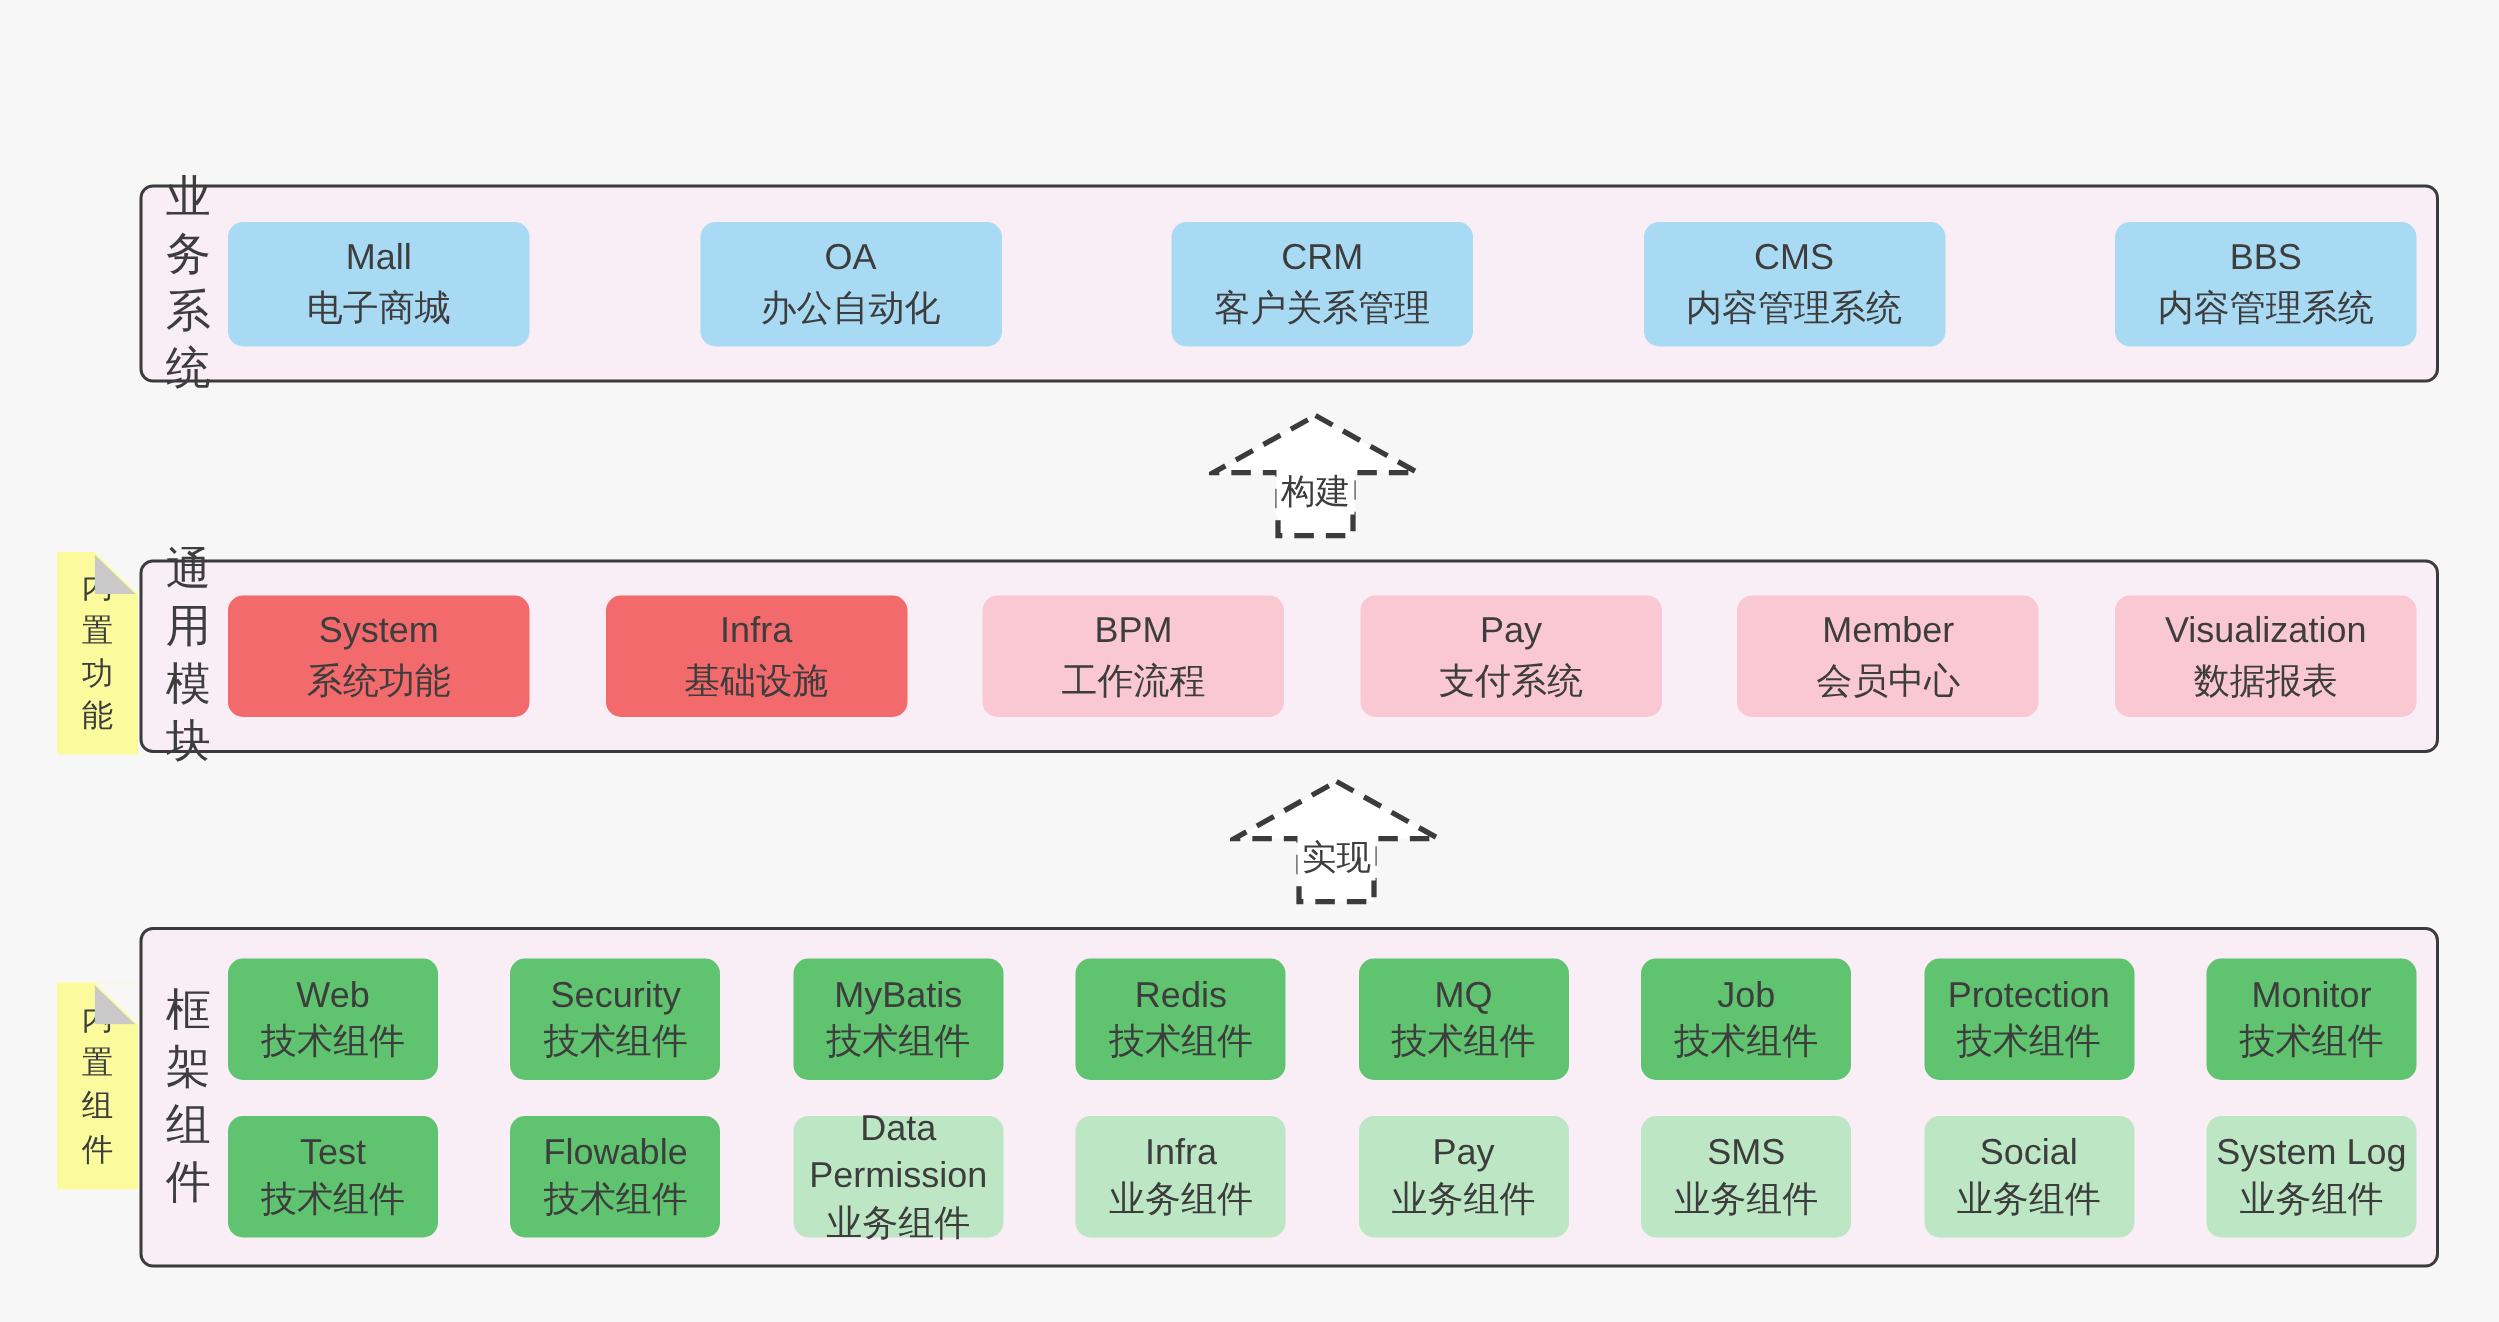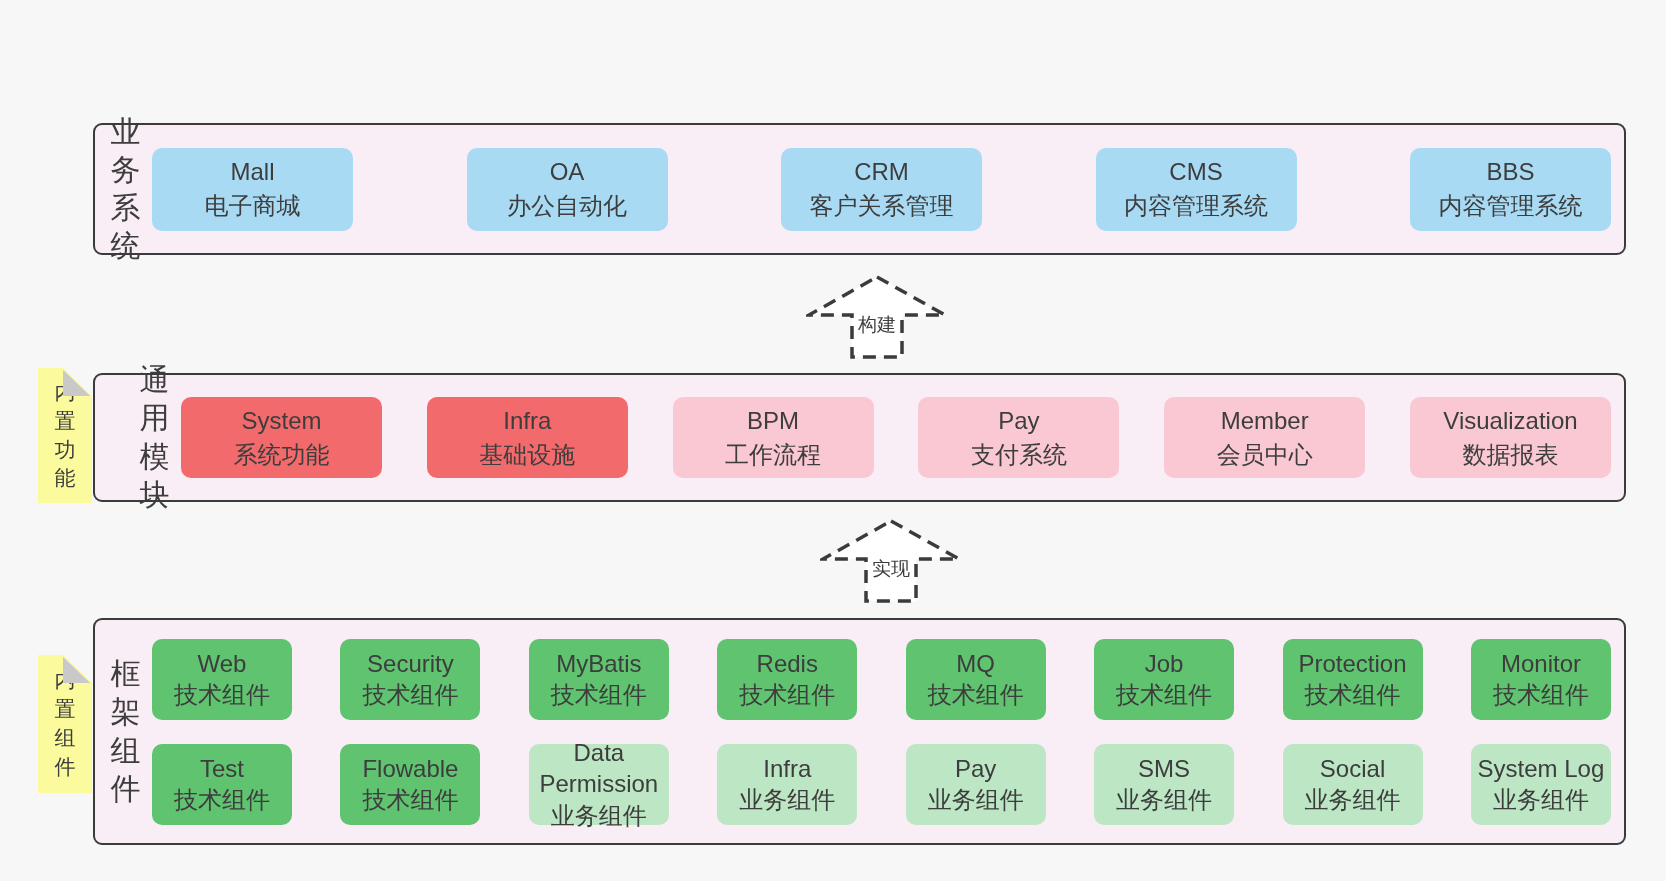--- a/index.html
+++ b/index.html
@@ -36,21 +36,21 @@
   .note .fold-cut{position:absolute;top:0;right:0;width:29px;height:28px;
         background:var(--pagebg);clip-path:polygon(0 0,100% 0,100% 100%);}
   .note .fold{position:absolute;top:0;right:0;width:29px;height:28px;
         background:var(--fold);clip-path:polygon(0 6%,94% 100%,0 100%);}
   .note-1{top:368px;height:135px;}
   .note-2{top:655px;height:138px;}
 
   .arrow{position:absolute;width:142px;height:86px;z-index:2;}
   .arrow svg{display:block;width:100%;height:100%;}
   .arrow .lbl{position:absolute;left:50%;top:38px;transform:translateX(-50%);
-              background:var(--arrowfill);font-size:19px;padding:0 3px;white-space:nowrap;}
+              background:var(--arrowfill);font-size:23px;padding:0 3px;white-space:nowrap;}
   .arrow-1{left:806px;top:274px;}
   .arrow-2{left:820px;top:518px;}
 </style>
 </head>
 <body>
 
 <div class="canvas">
 
   <div class="layer layer-1" style="top:123px;height:132px;">
     <div class="layer-label">
@@ -80,21 +80,21 @@
     </div>
   </div>
 
   <div class="arrow arrow-1">
     <svg viewBox="0 0 142 86">
       <polygon points="71,3 139,41 96,41 96,83 46,83 46,41 3,41" fill="#ffffff" stroke="#3b3b3b" stroke-width="3.5" stroke-dasharray="13 8"></polygon>
     </svg>
     <span class="lbl">构建</span>
   </div>
 
-  <div class="layer layer-2" style="top:373px;height:129px;padding-left:29px;">
+  <div class="layer layer-2" style="top:373px;height:129px;">
     <div class="layer-label">
       <span>通用模块</span>
     </div>
     <div class="box-row">
       <div class="box red">
         <span class="en">System</span>
         <span class="zh">系统功能</span>
       </div>
       <div class="box red">
         <span class="en">Infra</span>

